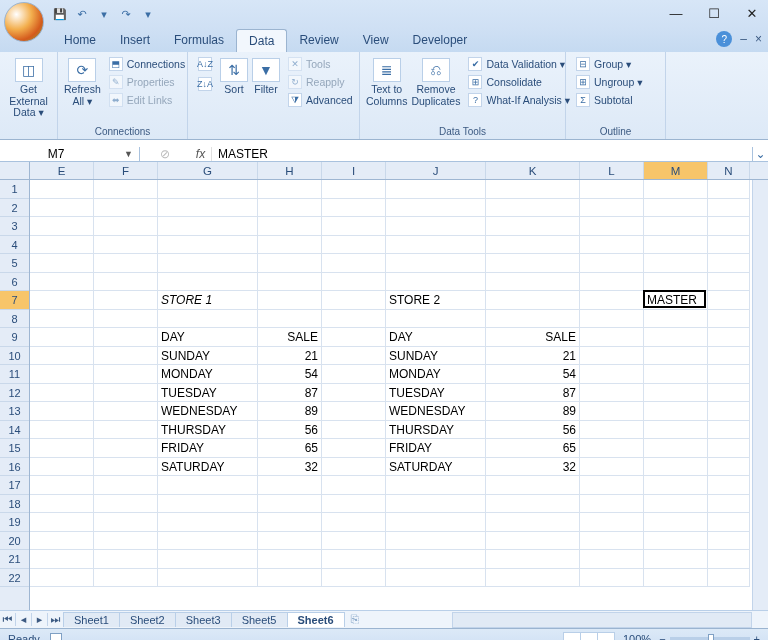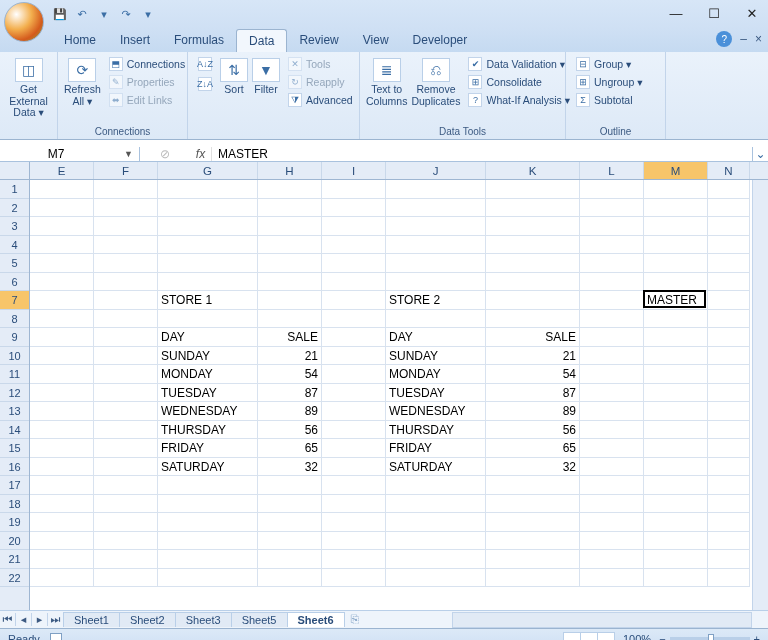--- a/index.html
+++ b/index.html
@@ -359,21 +359,21 @@
         <div class="cell" style="width: 64px;"></div>
         <div class="cell" style="width: 100px;"></div>
         <div class="cell r" style="width: 94px;"></div>
         <div class="cell" style="width: 64px;"></div>
         <div class="cell" style="width: 64px;"></div>
         <div class="cell" style="width: 42px;"></div>
       </div>
       <div class="row">
         <div class="cell" style="width: 64px;"></div>
         <div class="cell" style="width: 64px;"></div>
-        <div class="cell" style="width: 100px;">STORE 1</div>
+        <div class="cell" style="width: 100px; font-style: italic;">STORE 1</div>
         <div class="cell r" style="width: 64px;"></div>
         <div class="cell" style="width: 64px;"></div>
         <div class="cell" style="width: 100px;">STORE 2</div>
         <div class="cell r" style="width: 94px;"></div>
         <div class="cell" style="width: 64px;"></div>
         <div class="cell" style="width: 64px;">MASTER</div>
         <div class="cell" style="width: 42px;"></div>
       </div>
       <div class="row">
         <div class="cell" style="width: 64px;"></div>

